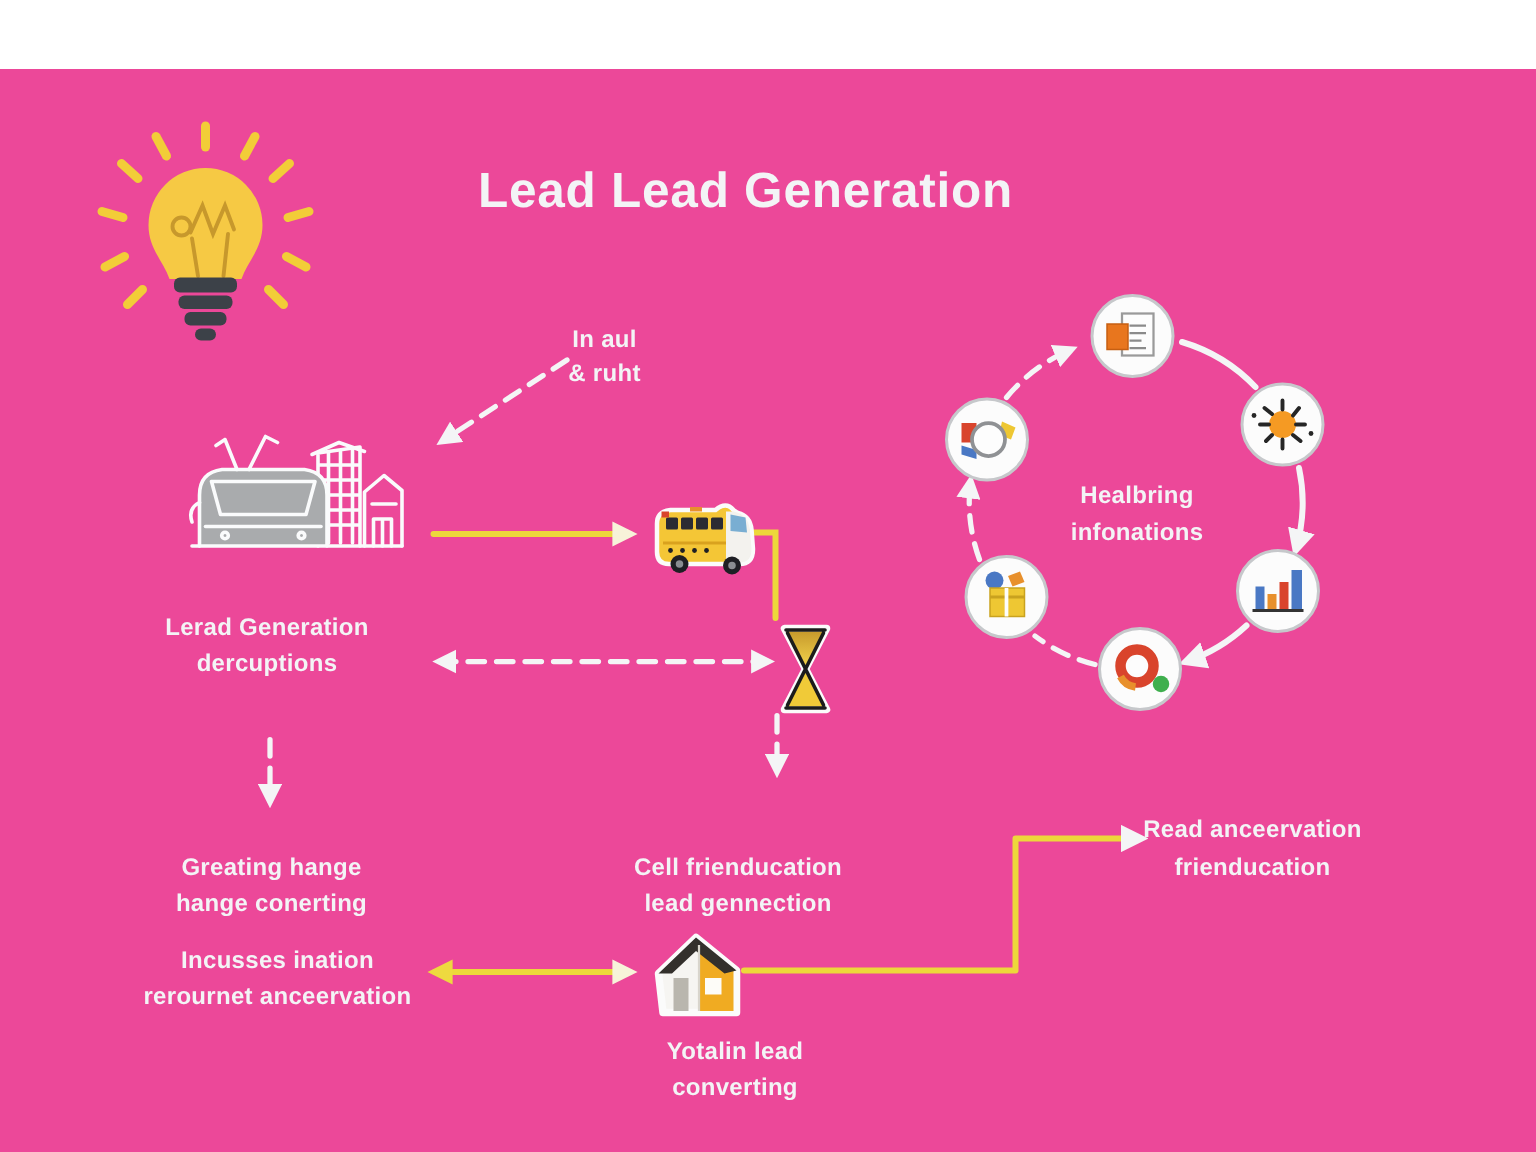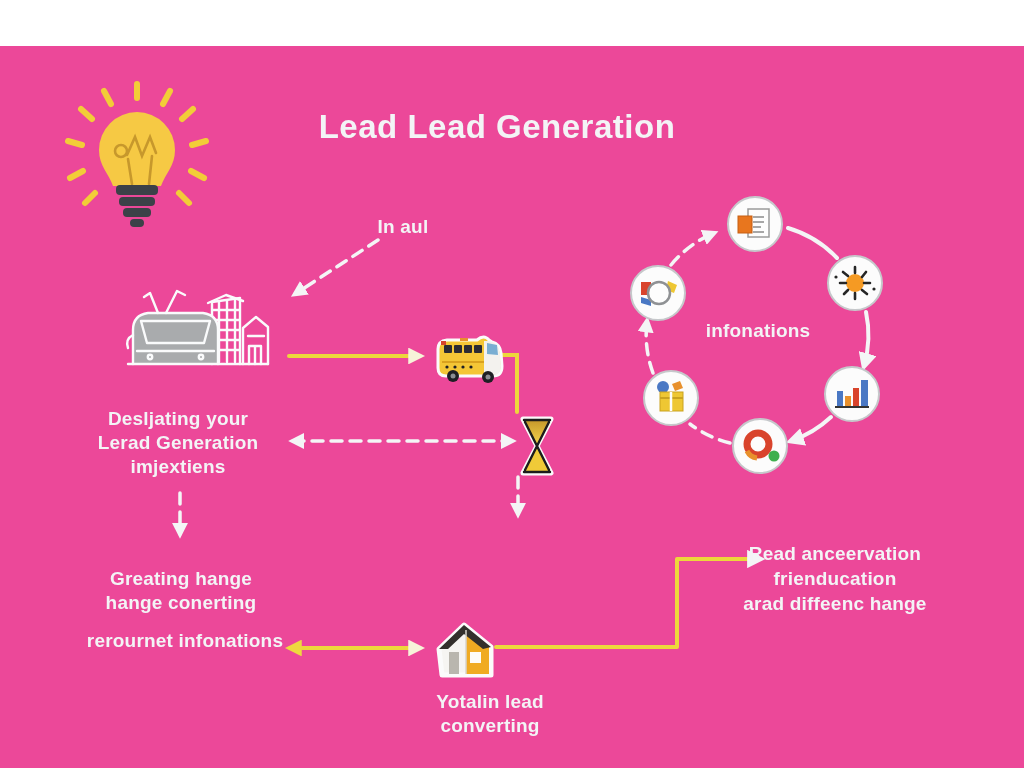--- a/index.html
+++ b/index.html
@@ -5,21 +5,21 @@
   html,body{margin:0;padding:0;}
   .canvas{
     position:relative;width:1024px;height:768px;
     background:#ec4899;overflow:hidden;
     font-family:"Liberation Sans",sans-serif;
     margin-top:46px;
   }
   .art{position:absolute;left:0;top:0;width:1024px;height:768px;}
   .txt{
     position:absolute;color:#f3f4f6;font-weight:bold;
-    text-align:center;font-size:19px;line-height:24px;
+    text-align:center;font-size:16px;line-height:24px;
     letter-spacing:0.2px;
   }
   .title{
     left:297px;top:61px;width:400px;
     font-size:33px;line-height:40px;letter-spacing:0.5px;
   }
   .lbl-input{left:323px;top:169px;width:160px;line-height:23px;}
   .lbl-designing{left:63px;top:361px;width:230px;}
   .lbl-creating{left:66px;top:521px;width:230px;}
   .lbl-increases{left:50px;top:583px;width:270px;}
@@ -208,46 +208,51 @@
         <path d="M668 235 l9 4 -3 8 -8 -3 z" fill="#eec733"></path>
         <circle cx="659" cy="247" r="11" fill="#fdfdfd" stroke="#8f9194" stroke-width="2.5"></circle>
       </g>
     </g>
   </svg>
 
   <div class="txt title">Lead Lead Generation</div>
 
   <div class="txt lbl-input">
     <div>In aul</div>
+    <div>&amp; ruht</div>
   </div>
 
   <div class="txt lbl-designing">
-    <div>Desljating your</div>
     <div>Lerad Generation</div>
-    <div>imjextiens</div>
+    <div>dercuptions</div>
   </div>
 
   <div class="txt lbl-creating">
     <div>Greating hange</div>
     <div>hange conerting</div>
   </div>
 
   <div class="txt lbl-increases">
-    <div>rerournet infonations</div>
-  </div>
-
+    <div>Incusses ination</div>
+    <div>rerournet anceervation</div>
+  </div>
+
+  <div class="txt lbl-cell">
+    <div>Cell frienducation</div>
+    <div>lead gennection</div>
+  </div>
 
   <div class="txt lbl-totalin">
     <div>Yotalin lead</div>
     <div>converting</div>
   </div>
 
   <div class="txt lbl-read">
     <div>Read anceervation</div>
     <div>frienducation</div>
-    <div>arad diffeenc hange</div>
   </div>
 
   <div class="txt lbl-cycle">
+    <div>Healbring</div>
     <div>infonations</div>
   </div>
 
 </div>
 
 </body></html>

